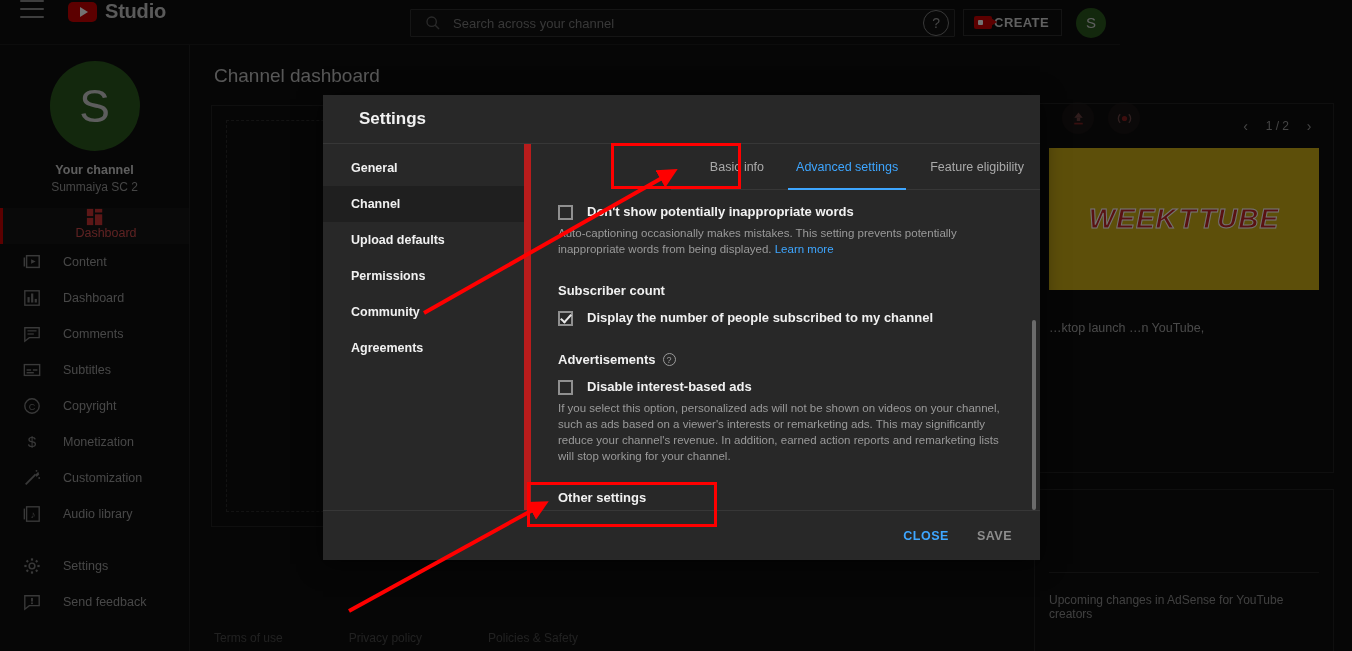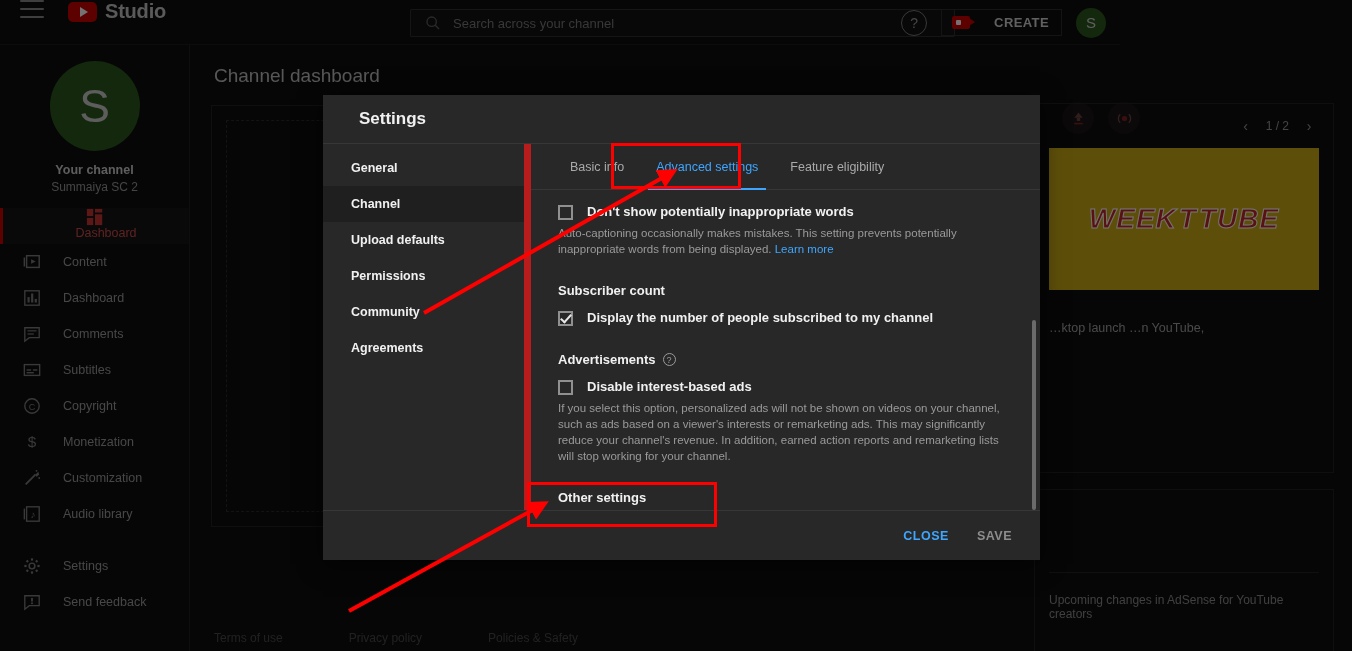--- a/index.html
+++ b/index.html
@@ -34,21 +34,21 @@
   .searchwrap .sicon { margin: 0 12px 0 14px; opacity: .55; }
   .searchwrap input { flex: 1; background: transparent; border: none; outline: none;
     color: #c8c8c8; font-size: 13px; font-family: "Liberation Sans", sans-serif; }
   .searchwrap input::placeholder { color: #7c7c7c; }
 
   .top-right { position: absolute; right: 14px; top: 0; height: 45px;
     display: flex; align-items: center; gap: 14px; }
   .help-btn { width: 26px; height: 26px; border: 1.5px solid #7e7e7e; border-radius: 50%;
     color: #9a9a9a; font-size: 14px; display: flex; align-items: center;
     justify-content: center; cursor: pointer; }
-  .create-btn { display: flex; align-items: center; gap: 24px; border: 1px solid #2e2e2e;
+  .create-btn { display: flex; align-items: center; gap: 2px; border: 1px solid #2e2e2e;
     padding: 5px 12px 5px 10px; cursor: pointer; }
   .create-btn .camicon { width: 18px; height: 13px; background: #cc0000; border-radius: 2px;
     position: relative; }
   .create-btn .camicon::after { content:''; position:absolute; right:-5px; top:2px;
     width:0; height:0; border-top:4px solid transparent; border-bottom:4px solid transparent;
     border-left:6px solid #cc0000; }
   .create-btn .camicon::before { content:''; position:absolute; left:4px; top:4px;
     width:5px; height:5px; background:#fff; border-radius:1px; }
   .create-btn span { color: #d4d4d4; font-size: 13px; font-weight: bold; letter-spacing: .4px; }
   .avatar-top { width: 30px; height: 30px; border-radius: 50%; background: #2b5a1e;
@@ -122,21 +122,21 @@
   .dlg-head { height: 48px; display: flex; align-items: center; padding-left: 36px;
     color: #f1f1f1; font-size: 17px; font-weight: bold; }
   .dlg-body { flex: 1; display: flex; border-top: 1px solid #373737; min-height: 0; }
 
   .dlg-nav { width: 208px; border-right: 7px solid #b91c1c; padding-top: 6px; flex: none; }
   .dlg-nav-item { height: 36px; display: flex; align-items: center; padding-left: 28px;
     color: #f1f1f1; font-size: 12.5px; font-weight: bold; cursor: pointer; }
   .dlg-nav-item.sel { background: #1f1f1f; }
 
   .dlg-right { flex: 1; display: flex; flex-direction: column; min-width: 0;
-    position: relative; }
+    position: relative; align-items: flex-end; }
   .tabs { height: 46px; display: flex; align-items: center; gap: 0;
     border-bottom: 1px solid #373737; padding-left: 23px; flex: none; }
   .tab { padding: 0 16px; height: 46px; display: flex; align-items: center;
     color: #aaa; font-size: 12.5px; cursor: pointer; position: relative; }
   .tab.active { color: #3ea6ff; }
   .tab.active::after { content: ''; position: absolute; left: 8px; right: 8px; bottom: 0;
     height: 2px; background: #3ea6ff; }
 
   .panel { flex: 1; overflow: hidden; padding: 14px 30px 10px 27px; position: relative; }
   .row { display: flex; align-items: flex-start; }

